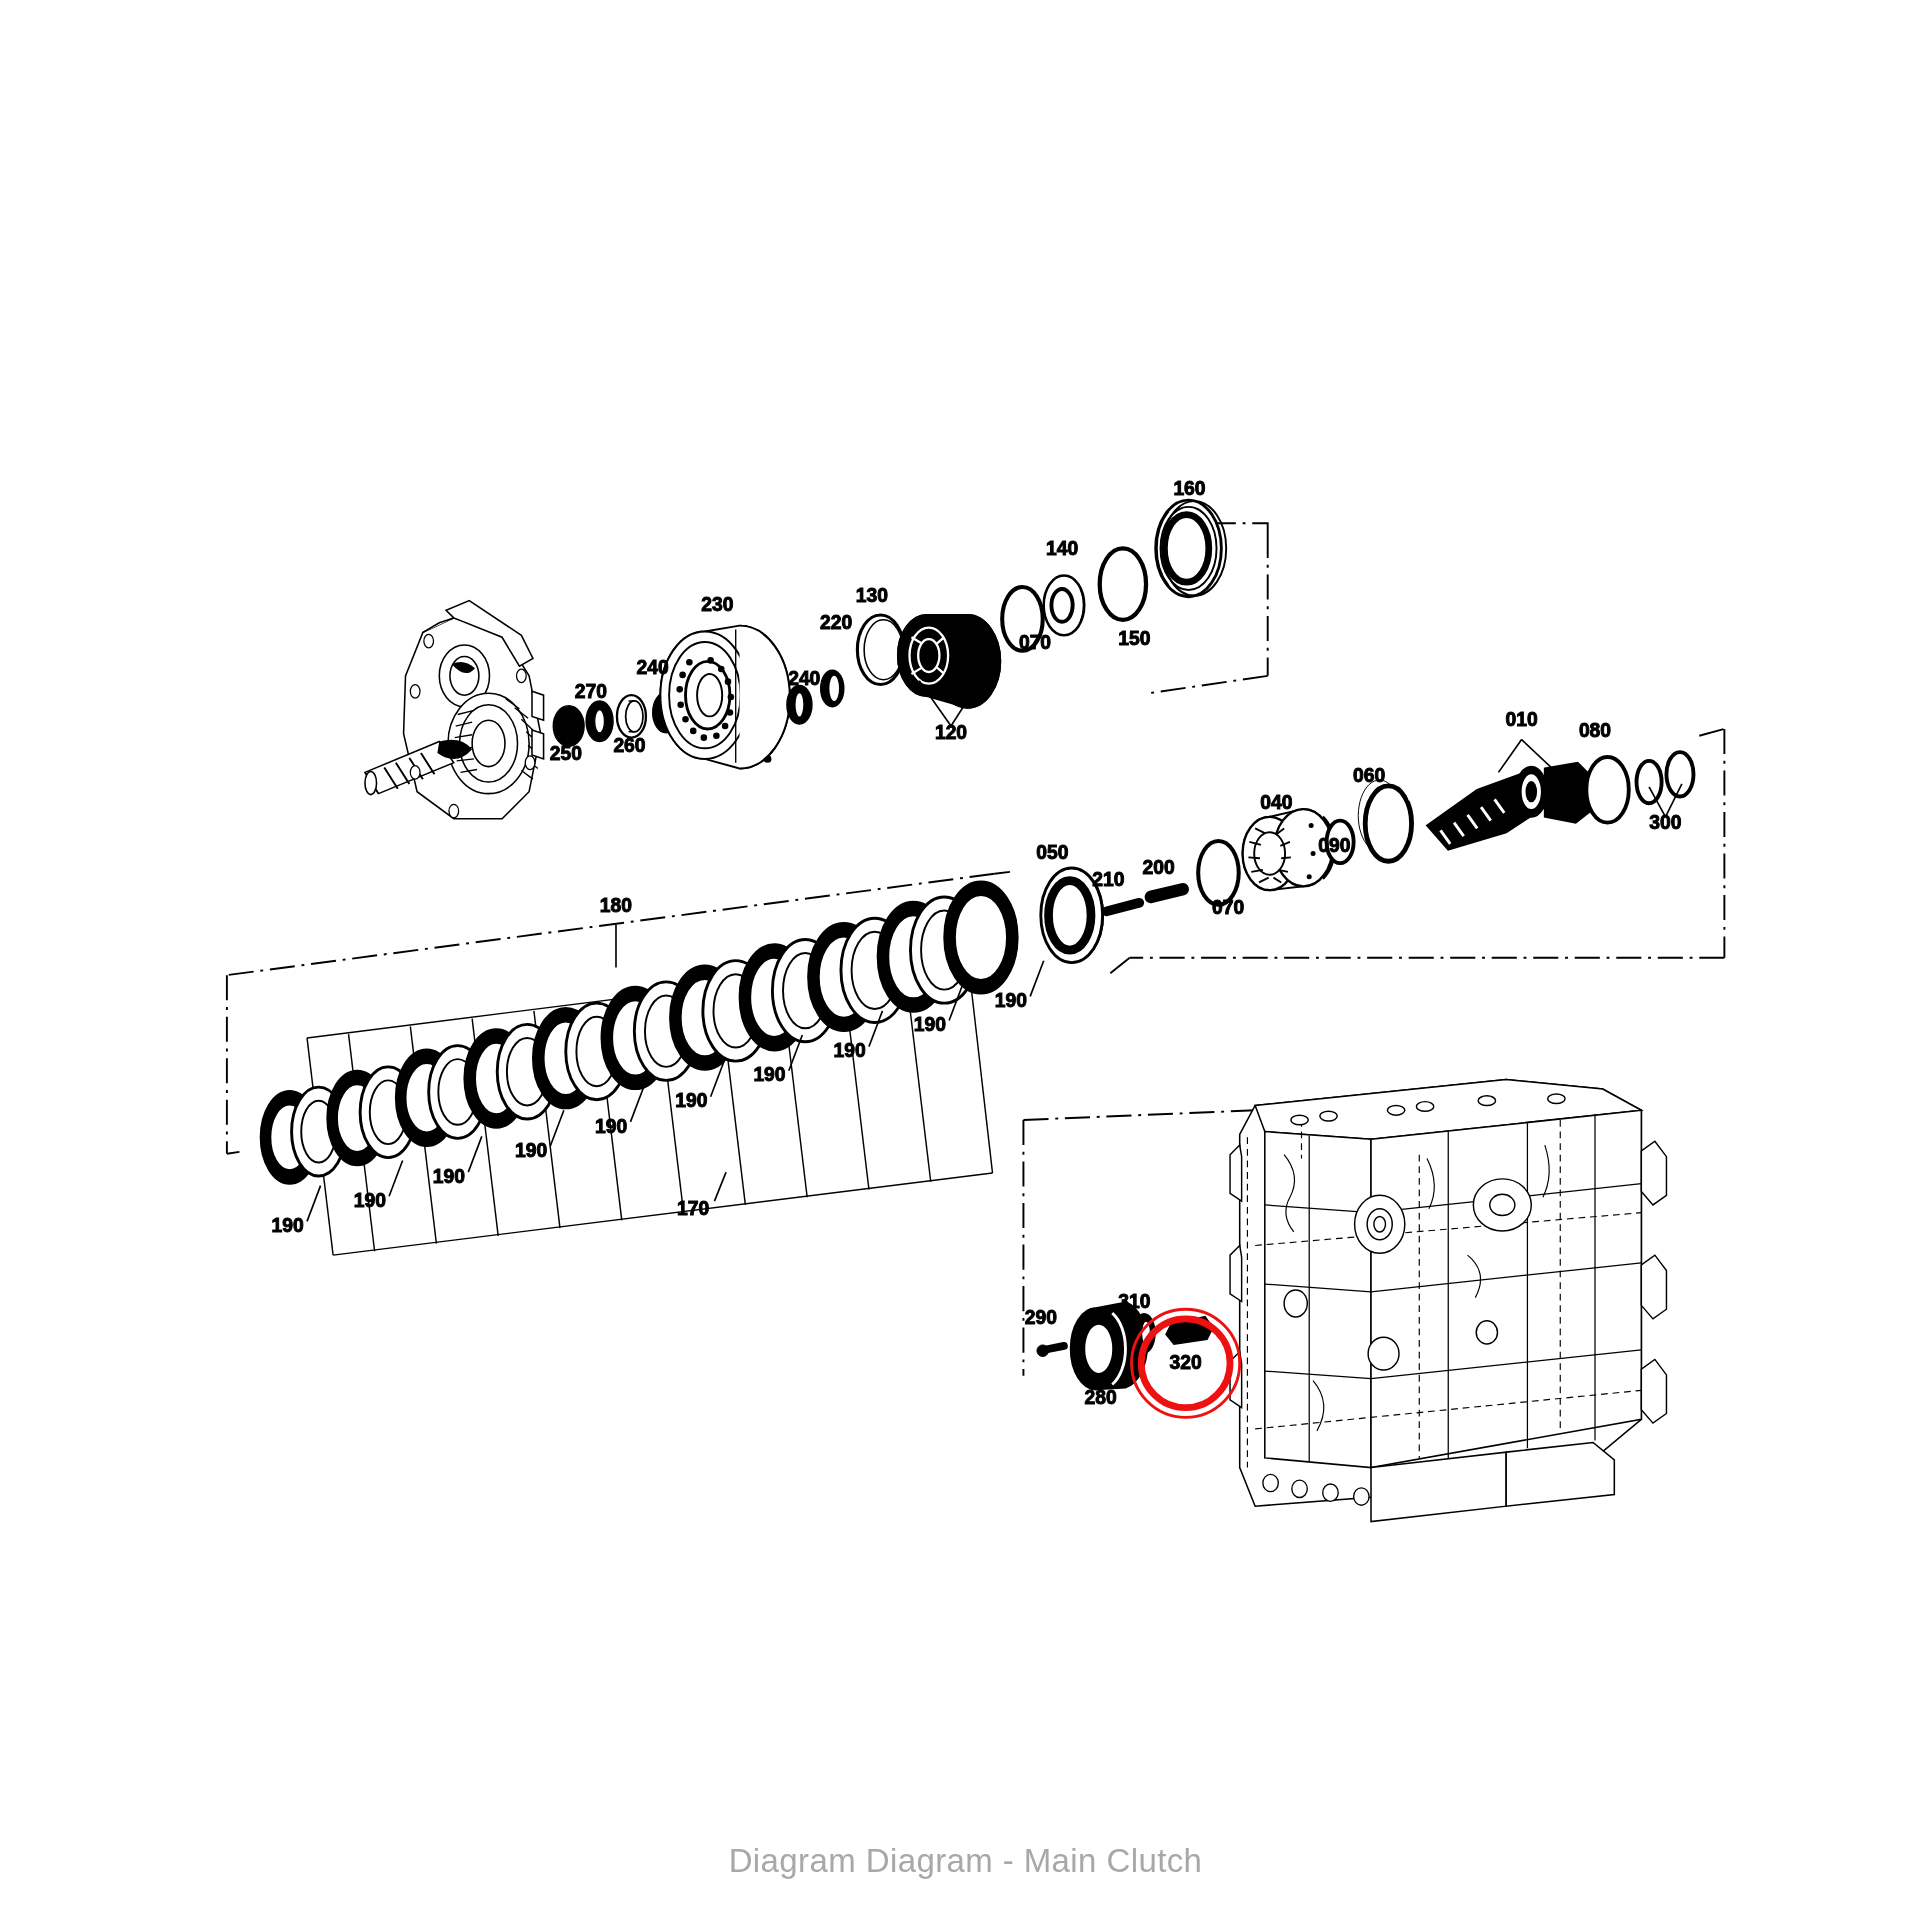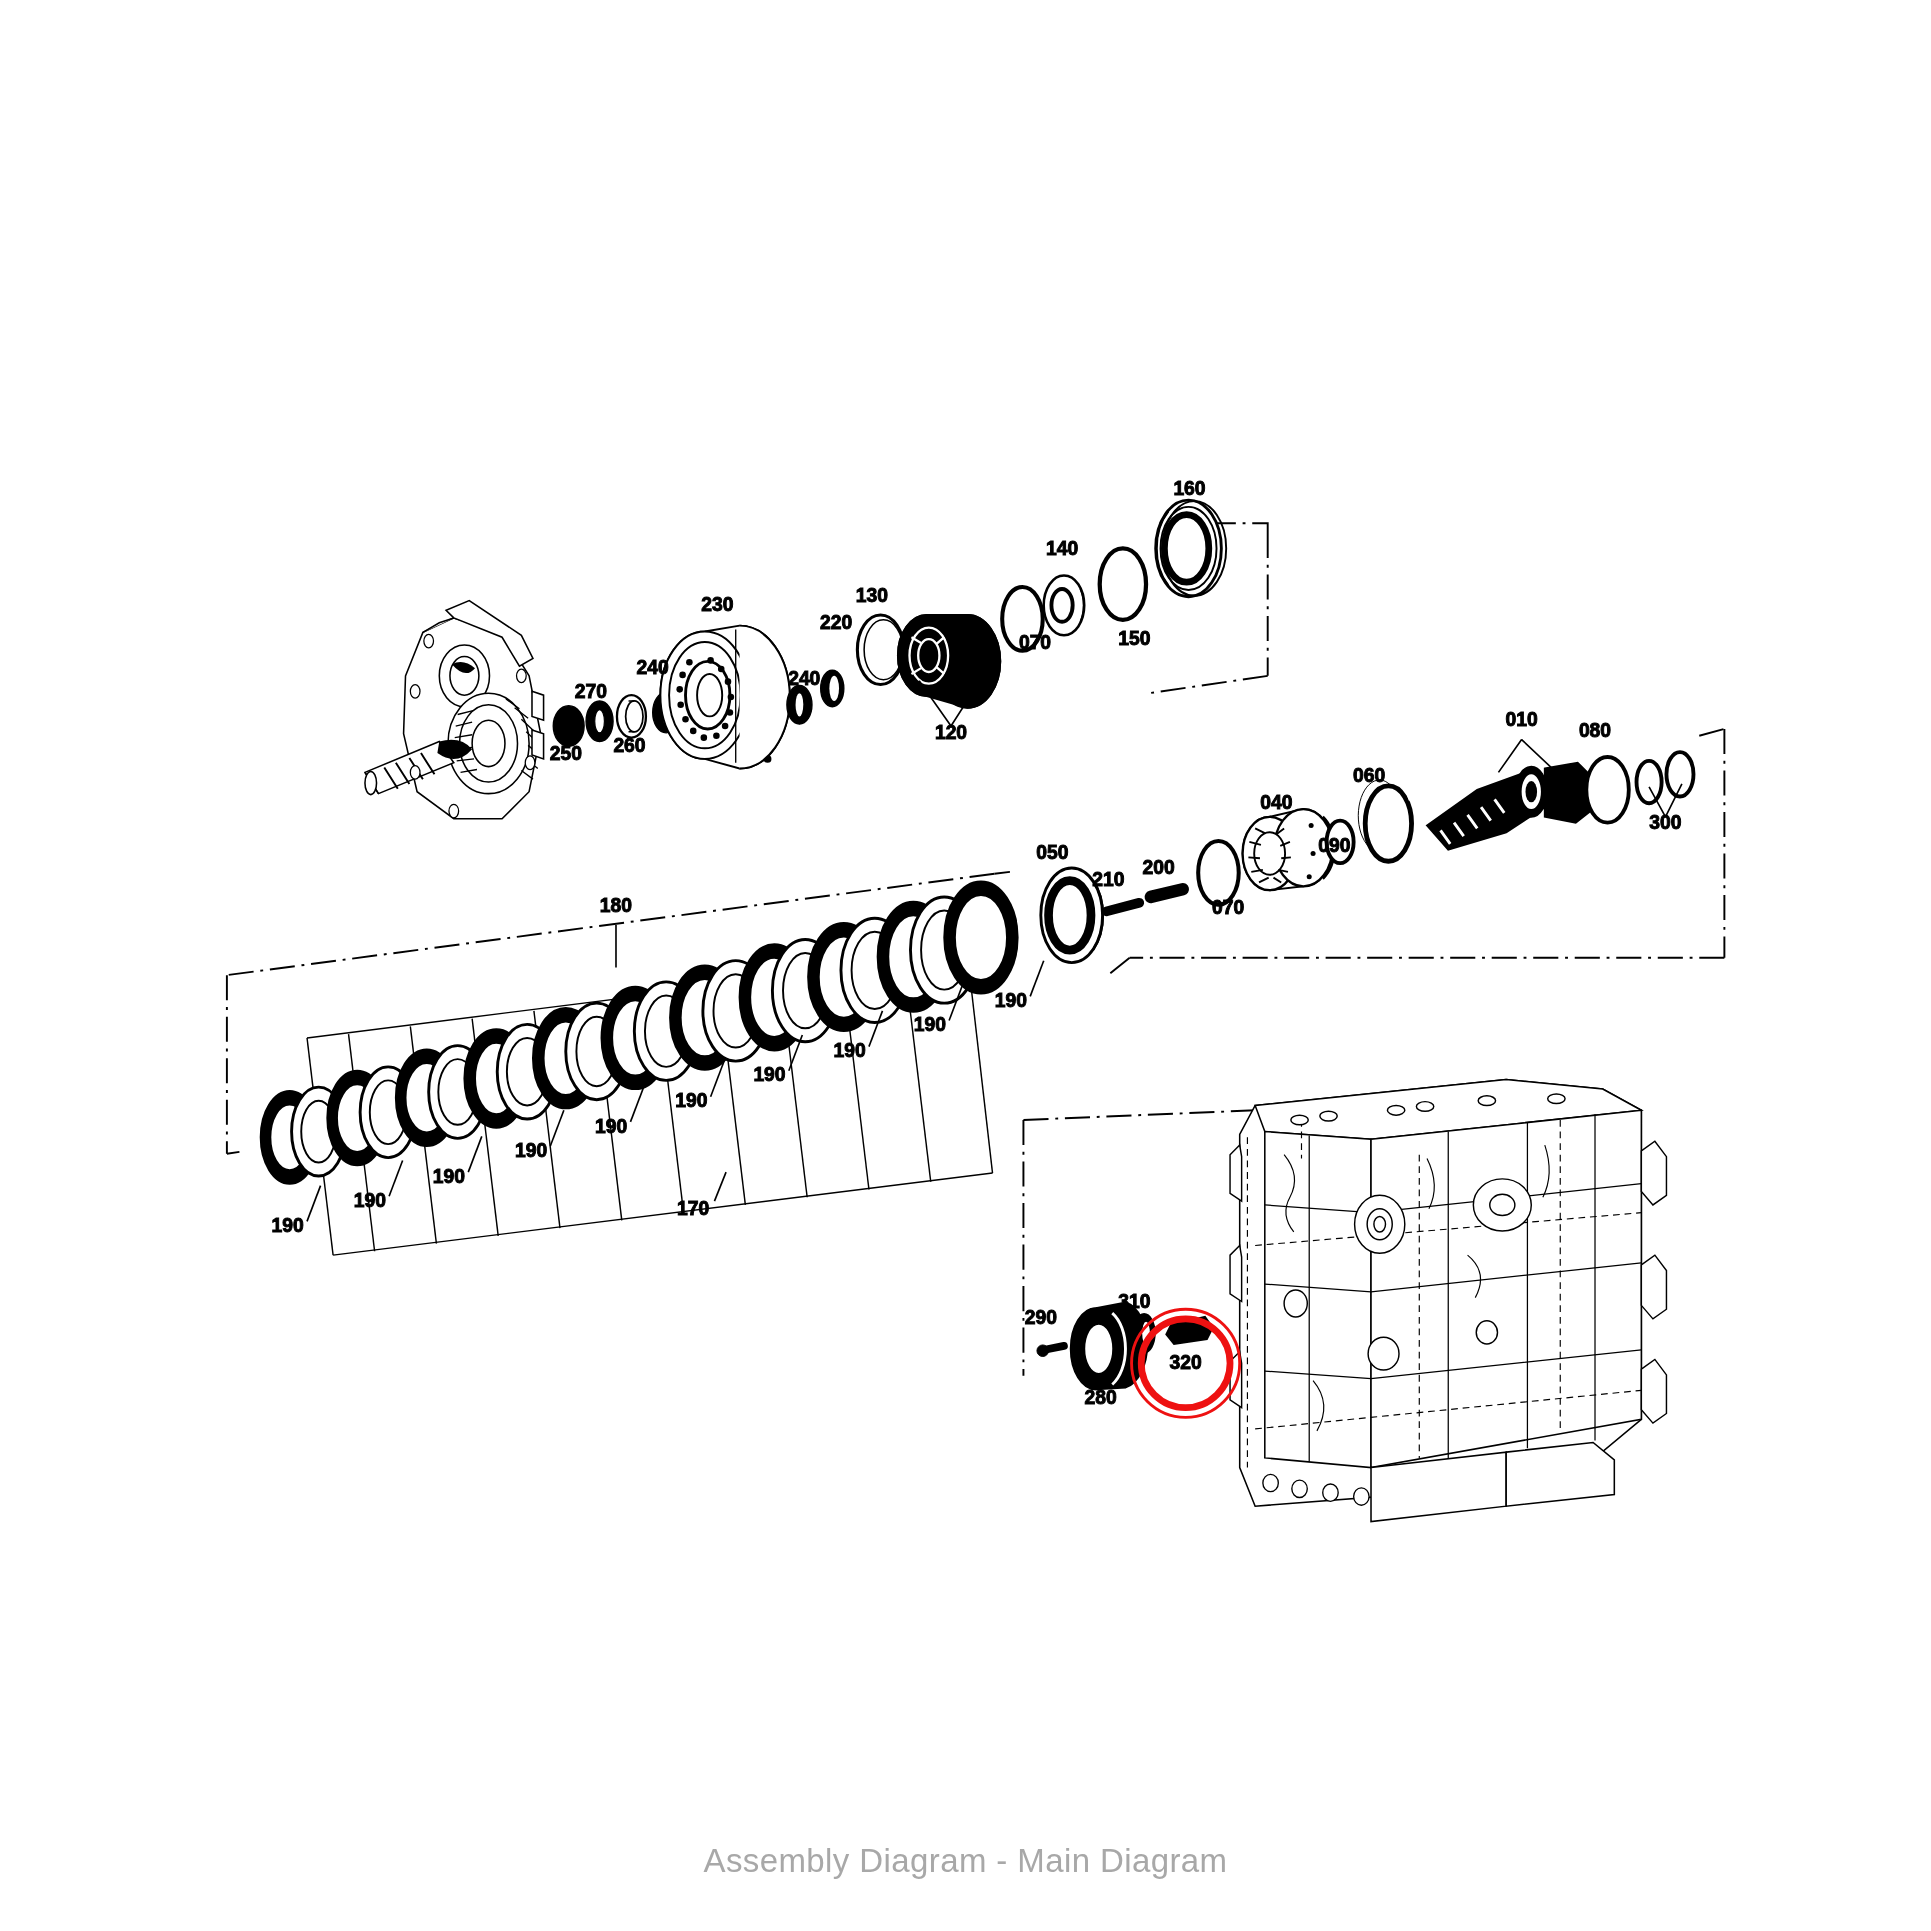--- a/index.html
+++ b/index.html
@@ -540,15 +540,15 @@
         </g>
 
       <g>
         <circle cx="1228" cy="1412" r="56" fill="none" stroke="#ee1111" stroke-width="3"></circle>
         <circle cx="1228" cy="1412" r="46" fill="none" stroke="#ee1111" stroke-width="7"></circle>
       </g>
 
     </g>
   </svg>
 
-  <div class="cap" style="color: rgb(168, 168, 168);">Assembly Diagram - Main Diagram</div>
+  <div class="cap" style="color: rgb(168, 168, 168);">Diagram Diagram - Main Clutch</div>
 </div>
 
 
 </body></html>

